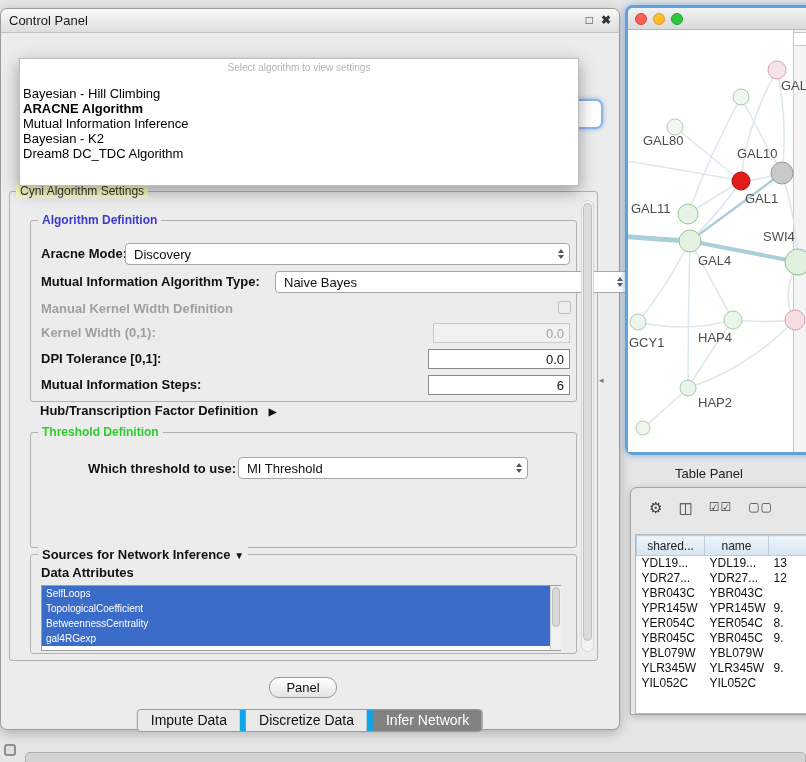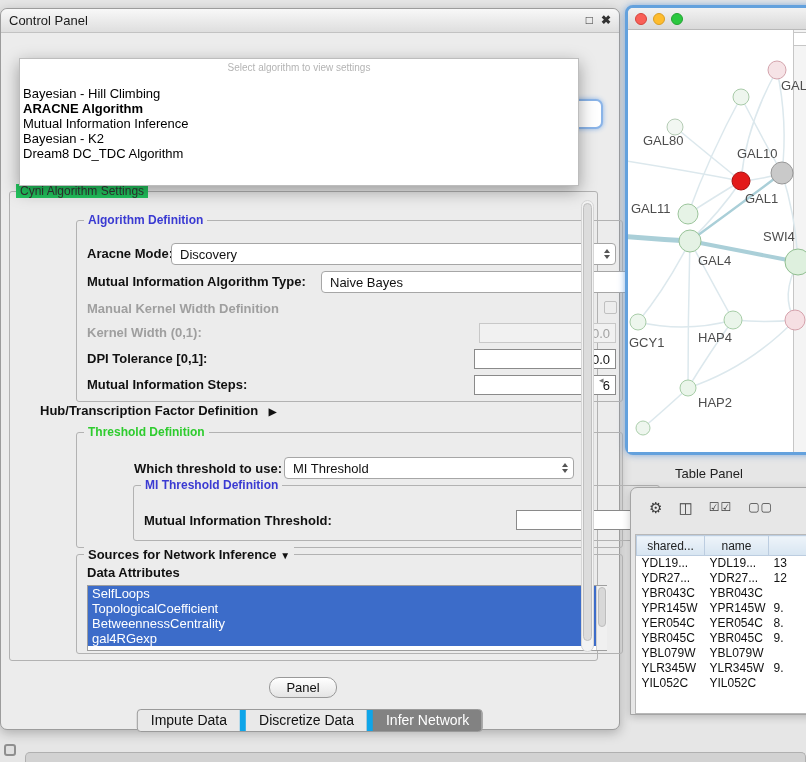--- a/index.html
+++ b/index.html
@@ -33,27 +33,27 @@
   #algo-popup{position:absolute;left:18px;top:49px;width:560px;height:128px;background:#fff;
       border:1px solid #bdbdbd;box-shadow:0 5px 16px rgba(0,0,0,.35);z-index:40;}
   #algo-ph{margin-top:3px;text-align:center;color:#b4b4b4;font-size:10px;}
   #algo-list{margin-top:13px;}
   .algo-item{font-size:13px;line-height:15px;padding-left:3px;color:#000;}
   .algo-item.selected{font-weight:bold;}
 
   
   #settings{position:absolute;left:8px;top:182px;width:589px;height:470px;
       border:1px solid #b2b2b2;border-radius:3px;}
-  .gtitle{position:absolute;top:-8px;left:6px;background:#22c55e;padding:0 4px;font-size:12px;color:#333;}
+  .gtitle{position:absolute;top:-8px;left:6px;background:#fef9c3;padding:0 4px;font-size:12px;color:#333;}
   #settings-scroll{position:absolute;right:3px;top:8px;bottom:8px;width:13px;background:#f3f3f3;
       border:1px solid #d6d6d6;border-radius:7px;}
   #settings-thumb{position:absolute;left:1px;right:1px;top:2px;bottom:10px;background:#dcdcdc;
       border:1px solid #c0c0c0;border-radius:6px;}
 
-  .tbox{position:absolute;border:1px solid #b2b2b2;border-radius:3px;margin-left:46px;}
+  .tbox{position:absolute;border:1px solid #b2b2b2;border-radius:3px;}
   .bt{position:absolute;top:-8px;left:7px;background:#ececec;padding:0 4px;font-size:12px;font-weight:bold;white-space:nowrap;}
   .bt.blue{color:#3a3ad2;} .bt.green{color:#2ecc2e;} .bt.black{color:#111;font-size:13px;}
 
   .lbl{position:absolute;font-size:13px;font-weight:bold;color:#111;white-space:nowrap;}
   .lbl.dis{color:#9f9f9f;}
 
   .combo{position:absolute;height:22px;background:#fff;border:1px solid #a6a6a6;border-radius:4px;
       font-size:13px;display:flex;align-items:center;padding-left:8px;color:#111;}
   .stp{margin-left:auto;margin-right:5px;display:flex;flex-direction:column;gap:2px;align-items:center;}
   .stp i{display:block;width:0;height:0;border-left:3px solid transparent;border-right:3px solid transparent;}
@@ -68,21 +68,21 @@
   #box-algo{left:20px;top:28px;width:547px;height:182px;}
   #box-thresh{left:20px;top:240px;width:547px;height:116px;}
   #box-mi{left:10px;top:52px;width:527px;height:56px;}
   #box-src{left:20px;top:362px;width:547px;height:100px;}
 
   #hub-row{position:absolute;left:30px;top:211px;font-size:13px;font-weight:bold;color:#111;}
   #hub-arrow{font-size:10px;margin-left:7px;}
 
   #attr-list{position:absolute;left:10px;top:30px;width:520px;height:66px;background:#fff;
       border:1px solid #9e9e9e;overflow:hidden;}
-  .attr{height:15px;line-height:15px;font-size:13px;padding-left:4px;color:#111;white-space:nowrap;}
+  .attr{height:15px;line-height:15px;font-size:10px;padding-left:4px;color:#111;white-space:nowrap;}
   .attr.sel{background:#3c6cc9;color:#fff;}
   #attr-vscroll{position:absolute;right:0;top:0;bottom:0;width:11px;background:#f0f0f0;border-left:1px solid #cfcfcf;}
   #attr-thumb{position:absolute;left:1px;right:1px;top:1px;height:40px;background:#d8d8d8;border:1px solid #bdbdbd;border-radius:4px;}
 
   #apply{position:absolute;left:268px;top:668px;width:68px;height:21px;border:1px solid #999;
       border-radius:10px;background:linear-gradient(#fff,#e4e4e4);font-size:13px;color:#111;
       font-family:"Liberation Sans",sans-serif;}
 
   #btabs{position:absolute;top:700px;left:50%;transform:translateX(-50%);display:flex;height:23px;
       border:1px solid #9a9a9a;border-radius:4px;overflow:hidden;background:#e9e9e9;font-size:14px;}
@@ -198,25 +198,20 @@
 
       <span class="lbl" style="left:57px;top:28px;">Which threshold to use:</span>
       <div class="combo" style="left:207px;top:24px;width:290px;">
         <span>MI Threshold</span>
         <span class="stp">
             <i class="up"></i>
             <i class="dn"></i>
           </span>
       </div>
 
-      <div class="tbox" id="box-mi">
-        <span class="bt blue">MI Threshold Definition</span>
-        <span class="lbl" style="left:10px;top:27px;">Mutual Information Threshold:</span>
-        <input class="fld" style="left: 382px; top: 24px; width: 138px;" readonly="" value="0.5">
-      </div>
     </div>
 
     <div class="tbox" id="box-src">
       <span class="bt black">
         <span>Sources for Network Inference</span>
         <span style="font-size:10px;">▼</span>
       </span>
       <span class="lbl" style="left:10px;top:10px;">Data Attributes</span>
       <div id="attr-list">
           <div class="attr sel">SelfLoops</div>

